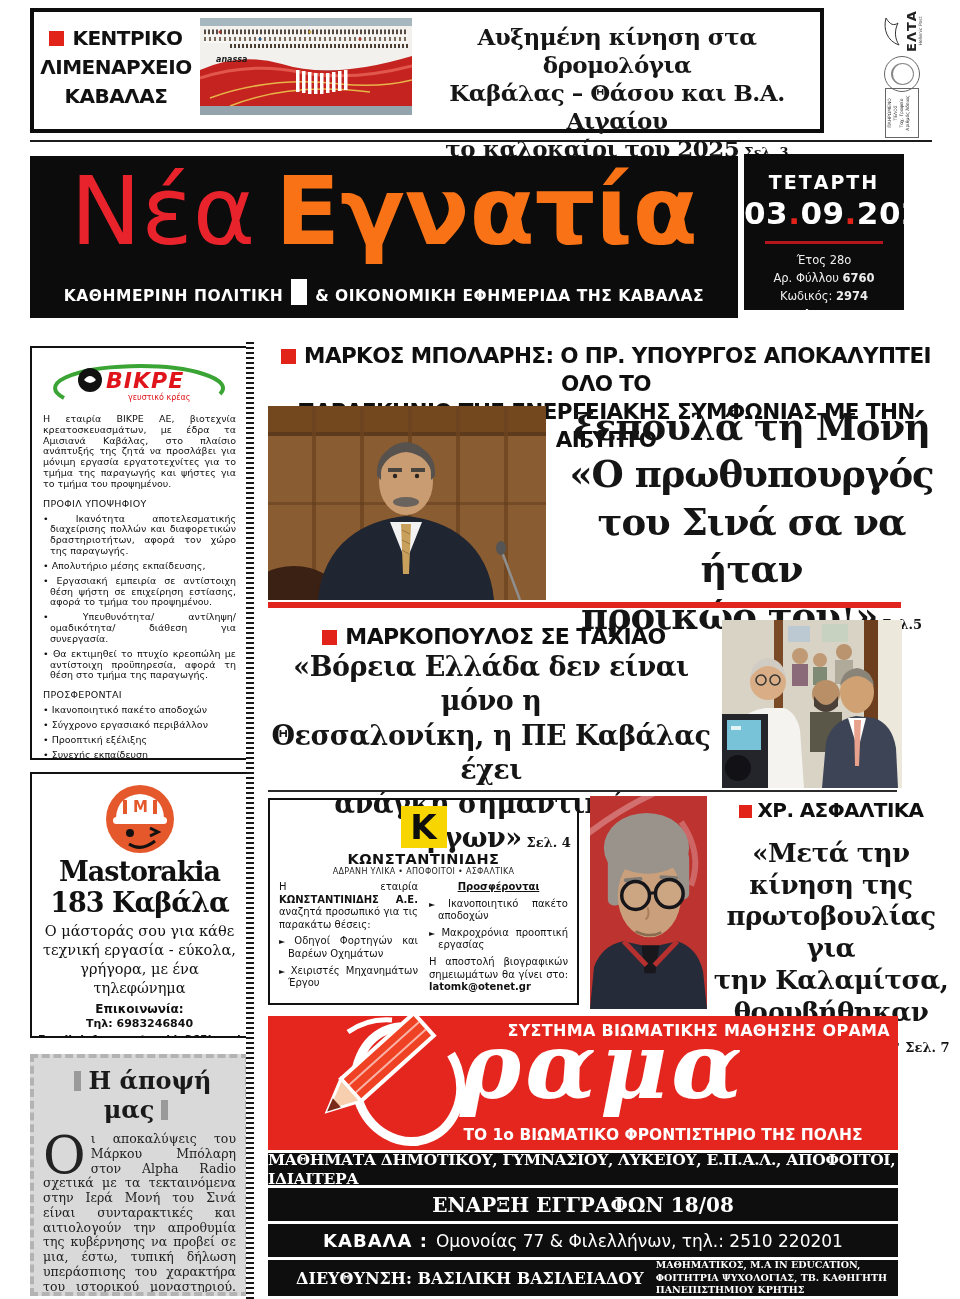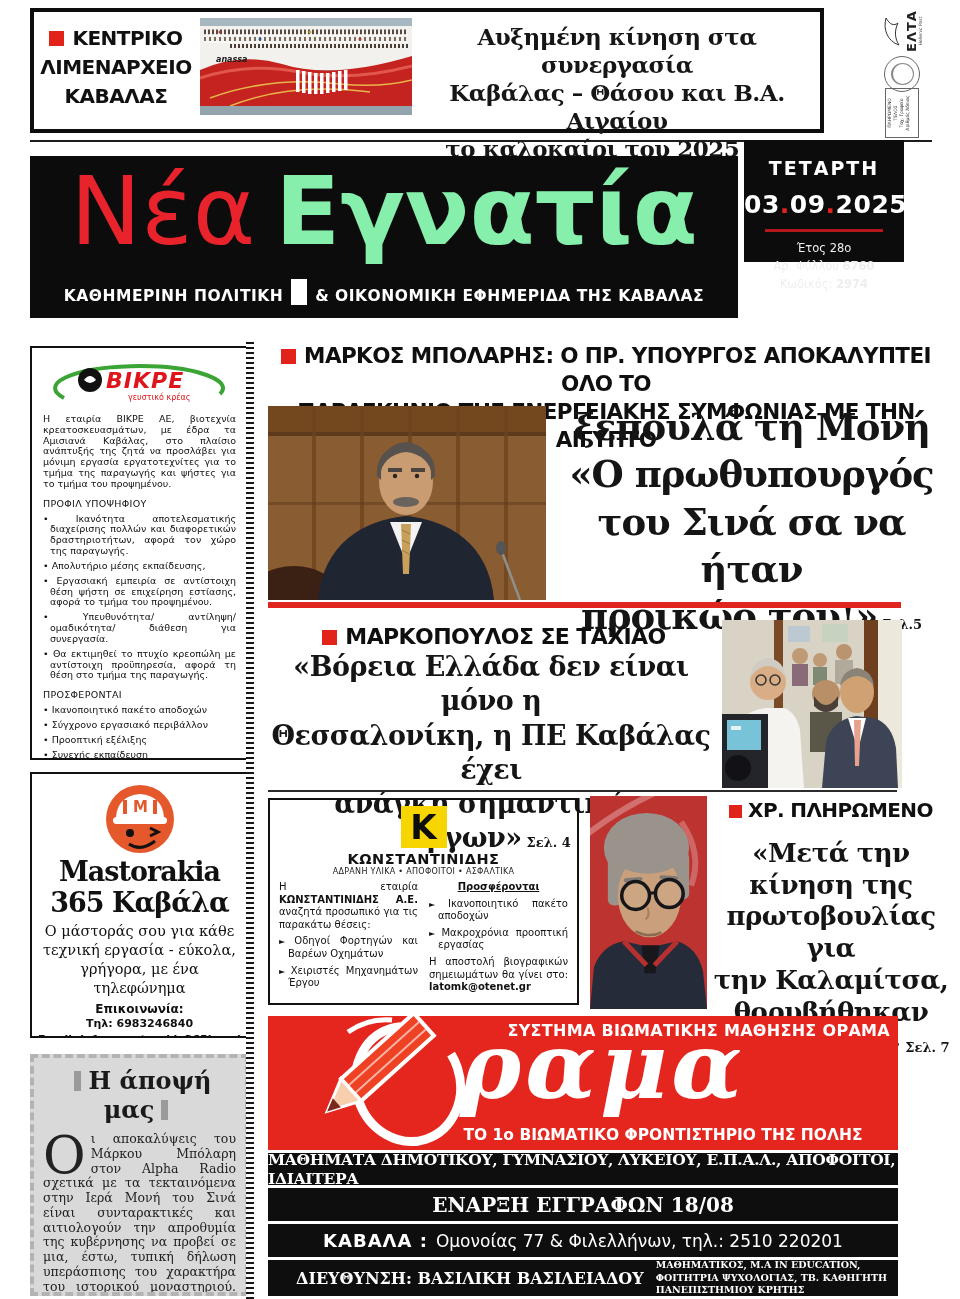--- a/index.html
+++ b/index.html
@@ -26,28 +26,28 @@
   .stamp{width:34px;height:34px;border:1.5px solid #666;border-radius:50%;display:flex;align-items:center;justify-content:center;}
   .stamp-inner{width:20px;height:20px;border:1px solid #888;border-radius:50%;border-left-width:2px;}
   .plabel{width:46px;height:30px;border:1px solid #666;font-size:4.5px;line-height:1.3;text-align:center;color:#333;padding:1px;}
 
   .rule1{left:30px;top:140px;width:902px;height:2px;background:#1c1c1c;}
 
   
   .mast{left:30px;top:156px;width:708px;height:162px;background:#0c0c0c;overflow:hidden;}
   .mast-title{position:absolute;top:6px;left:0;width:100%;text-align:center;font-size:95px;line-height:1.05;white-space:nowrap;}
   .t-red{color:#e8232b;font-weight:normal;}
-  .t-white{color:#86efac;font-weight:bold;margin-left:20px;}
+  .t-white{color:#f97316;font-weight:bold;margin-left:20px;}
   .mast-tag{position:absolute;bottom:9px;left:0;width:100%;display:flex;justify-content:center;align-items:center;
             color:#fff;font-size:15.5px;font-weight:bold;letter-spacing:0.5px;}
   .gtail{width:16px;height:26px;background:#fff;margin:0 8px;transform:translateY(-4px);}
 
-  .datebox{left:744px;top:140px;width:160px;height:122px;background:#0c0c0c;color:#fff;text-align:center;}
+  .datebox{left:744px;top:154px;width:160px;height:156px;background:#0c0c0c;color:#fff;text-align:center;}
   .db-day{margin-top:17px;font-size:19px;font-weight:bold;letter-spacing:2px;}
-  .db-date{font-size:25px;font-weight:bold;margin-top:11px;letter-spacing:0.5px;}
+  .db-date{font-size:31px;font-weight:bold;margin-top:2px;letter-spacing:0.5px;}
   .db-dot{color:#e2231a;}
   .db-line{width:118px;height:3px;background:#b5161d;margin:10px auto 8px;}
   .db-small{font-size:11.5px;line-height:1.55;color:#eee;}
   .db-price{font-size:15px;font-weight:bold;margin-top:3px;}
 
   
   .adbox{border:2px solid #111;background:#fff;overflow:hidden;}
   .bikre{left:30px;top:346px;width:219px;height:414px;padding:8px 11px;box-sizing:border-box;font-size:9.5px;line-height:1.14;}
   .bikre p{margin:4px 0;text-align:justify;}
   .ad-title{font-weight:normal;letter-spacing:0.3px;margin-top:9px !important;}
@@ -150,21 +150,21 @@
         <rect x="120" y="55" width="3.5" height="21"></rect>
           <rect x="126" y="55" width="3.5" height="20"></rect>
         <rect x="132" y="54" width="3.5" height="20"></rect>
           <rect x="138" y="53" width="3.5" height="20"></rect>
         <rect x="144" y="52" width="3.5" height="20"></rect>
       </g>
       <rect y="88" width="212" height="9" fill="#93a4ad"></rect>
       <text x="16" y="44" font-size="8" font-style="italic" font-weight="bold" fill="#1a1a1a">anassa</text>
     </svg>
     <div class="tb-headline">
-      <div>Αυξημένη κίνηση στα συνεργασία</div>
+      <div>Αυξημένη κίνηση στα δρομολόγια</div>
       <div>Καβάλας – Θάσου και Β.Α. Αιγαίου</div>
       <div><span>το καλοκαίρι του 2025</span><span class="pref">Σελ. 3</span></div>
     </div>
   </div>
 
   <div class="abs elta">
     <div class="elta-logo eltarot">
       <svg width="36" height="20" viewBox="0 0 36 20">
         <path d="M4,18 C8,6 20,2 31,5 C24,9 23,13 26,17 C18,13 10,14 4,18 Z" fill="#fff" stroke="#333" stroke-width="1"></path>
       </svg>
@@ -238,21 +238,21 @@
       <path d="M13,36 Q14,14 37,12 Q60,14 61,36 Z" fill="#fff"></path>
       <rect x="10" y="35" width="54" height="7" rx="3.5" fill="#fff"></rect>
       <rect x="20" y="18" width="4" height="14" fill="#e4582b"></rect>
       <rect x="50" y="18" width="4" height="14" fill="#e4582b"></rect>
       <text x="30" y="30" font-size="15" font-weight="bold" fill="#e4582b">M</text>
       <circle cx="27" cy="51" r="4" fill="#111"></circle>
       <path d="M47,46 l8,4 l-8,4" stroke="#111" stroke-width="3" fill="none"></path>
       <path d="M26,62 Q38,70 52,59" stroke="#111" stroke-width="3" fill="none"></path>
     </svg>
     <div class="m-name">Mastorakia</div>
-    <div class="m-name">365 Καβάλα</div>
+    <div class="m-name">183 Καβάλα</div>
     <div class="m-tag">
       <div>Ο μάστοράς σου για κάθε</div>
       <div>τεχνική εργασία - εύκολα,</div>
       <div>γρήγορα, με ένα τηλεφώνημα</div>
     </div>
     <div class="m-contact">Επικοινωνία:</div>
     <div class="m-line">Τηλ: 6983246840</div>
     <div class="m-line">Email: info@mastorakia365kavala.gr</div>
 
   </div>
@@ -391,21 +391,21 @@
     <line x1="59" y1="98" x2="67" y2="97" stroke="#16161a" stroke-width="3"></line>
     <path d="M58,112 q3,8 -2,12" stroke="#a87e58" stroke-width="2" fill="none"></path>
     <path d="M46,136 q14,7 26,1" stroke="#8a6a50" stroke-width="2.5" fill="none"></path>
     <path d="M0,214 L4,172 Q12,150 34,146 L52,150 L60,162 L70,150 L88,146 Q108,152 114,176 L118,214 Z" fill="#262b3a"></path>
     <polygon points="52,150 70,150 66,178 55,178" fill="#17171c"></polygon>
     <line x1="34" y1="146" x2="57" y2="170" stroke="#b5302e" stroke-width="5"></line>
     <line x1="88" y1="146" x2="65" y2="170" stroke="#b5302e" stroke-width="5"></line>
   </svg>
 
   <div class="abs kick s3kick">
-    <span class="red-sq sq13"></span><span>ΧΡ. ΠΛΗΡΩΜΕΝΟ</span>
+    <span class="red-sq sq13"></span><span>ΧΡ. ΑΣΦΑΛΤΙΚΑ</span>
   </div>
   <div class="abs hl s3hl">
     <div>«Μετά την</div>
     <div>κίνηση της</div>
     <div>πρωτοβουλίας για</div>
     <div>την Καλαμίτσα,</div>
     <div>θορυβήθηκαν</div>
     <div><span>στην Αθήνα»</span><span class="pref">Σελ. 7</span></div>
   </div>
 

